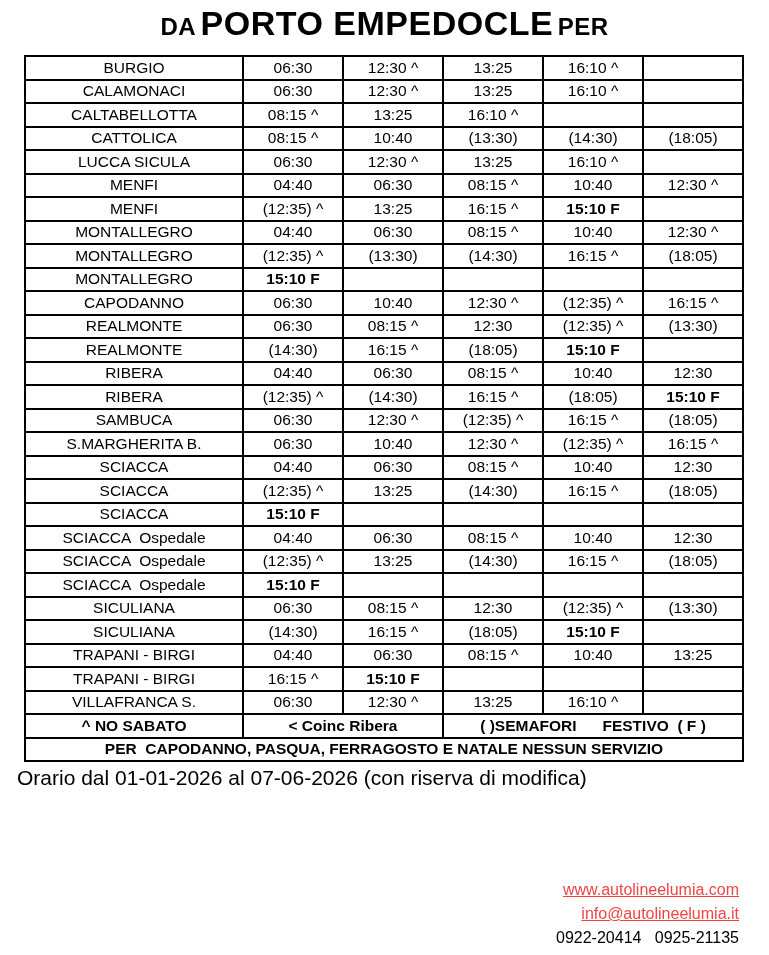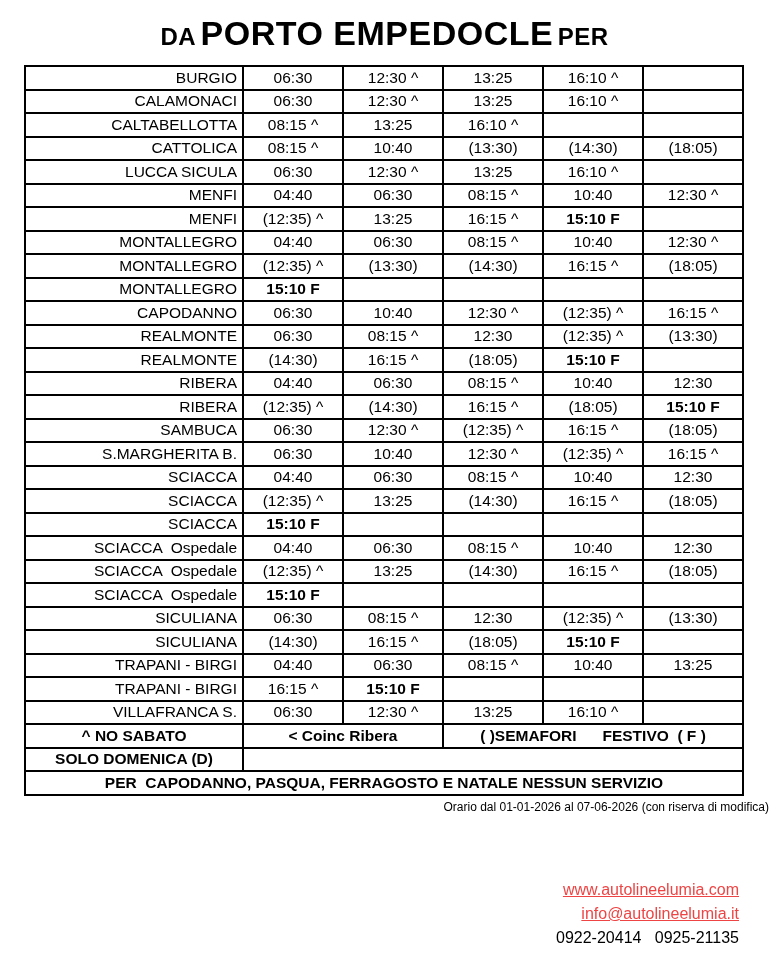--- a/index.html
+++ b/index.html
@@ -11,21 +11,21 @@
   }
   .page {
     position: relative;
     width: 769px;
     height: 955px;
     background: #ffffff;
     overflow: hidden;
   }
   .title {
     text-align: center;
-    padding-top: 13px;
+    padding-top: 3px;
     font-weight: bold;
     white-space: nowrap;
     line-height: 40px;
   }
   .title .t-small { font-size: 24px; letter-spacing: 0.5px; }
   .title .t-big   { font-size: 34px; letter-spacing: 0.5px; }
 
   table.timetable {
     border-collapse: collapse;
     table-layout: fixed;
@@ -33,36 +33,35 @@
     margin: 5px 0 0 24px;
   }
   table.timetable td {
     border: 2px solid #000000;
     height: 21.5px;
     padding: 0 5px;
     font-size: 15.5px;
     overflow: hidden;
     vertical-align: middle;
   }
-  td.dest  { width: 206px; text-align: right;  white-space: pre; margin-top: 28px; }
+  td.dest  { width: 206px; text-align: center;  white-space: pre; margin-top: 28px; }
   td.time  { width: 88px;  text-align: center; white-space: pre; }
   td.bold, .bold { font-weight: bold; }
 
   td.legend-cell {
     font-weight: bold;
     text-align: center;
     white-space: pre;
     font-size: 15.5px;
   }
   td.legend-small { font-size: 14.5px; }
 
   .orario-line {
     margin: 4px 0 0 17px;
-    font-size: 12px;
-    text-align: right;
+    font-size: 21px;
   }
   .footer {
     position: absolute;
     right: 30px;
     top: 878px;
     text-align: right;
     font-size: 16px;
     line-height: 24px;
   }
   .footer a {
@@ -311,24 +310,20 @@
           <td class="time"></td>
         </tr>
       </tbody>
     <tbody>
       <tr>
         <td class="legend-cell">^ NO SABATO</td>
         <td class="legend-cell" colspan="2">&lt; Coinc Ribera</td>
         <td class="legend-cell" colspan="3">( )SEMAFORI      FESTIVO  ( F )</td>
       </tr>
       <tr>
-        <td class="legend-cell legend-small">SOLO DOMENICA (D)</td>
-        <td class="legend-cell" colspan="5"></td>
-      </tr>
-      <tr>
         <td class="legend-cell legend-small" colspan="6">PER  CAPODANNO, PASQUA, FERRAGOSTO E NATALE NESSUN SERVIZIO</td>
       </tr>
     </tbody>
   </table>
 
   <div class="orario-line">Orario dal 01-01-2026 al 07-06-2026 (con riserva di modifica)</div>
 
   <div class="footer">
     <a href="#">www.autolineelumia.com</a>
     <a href="#">info@autolineelumia.it</a>

